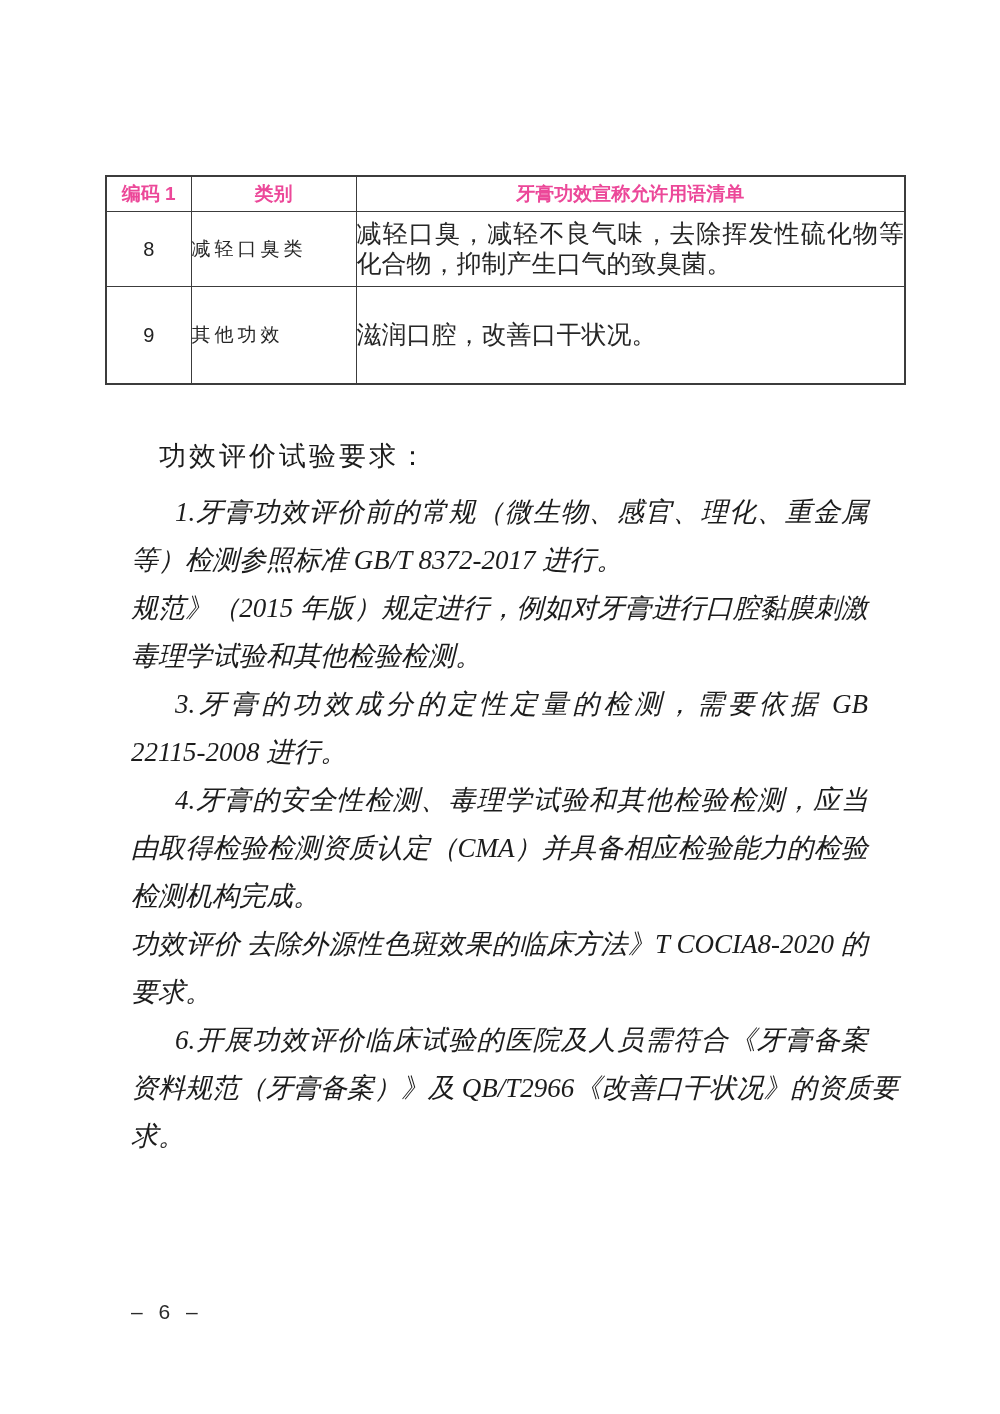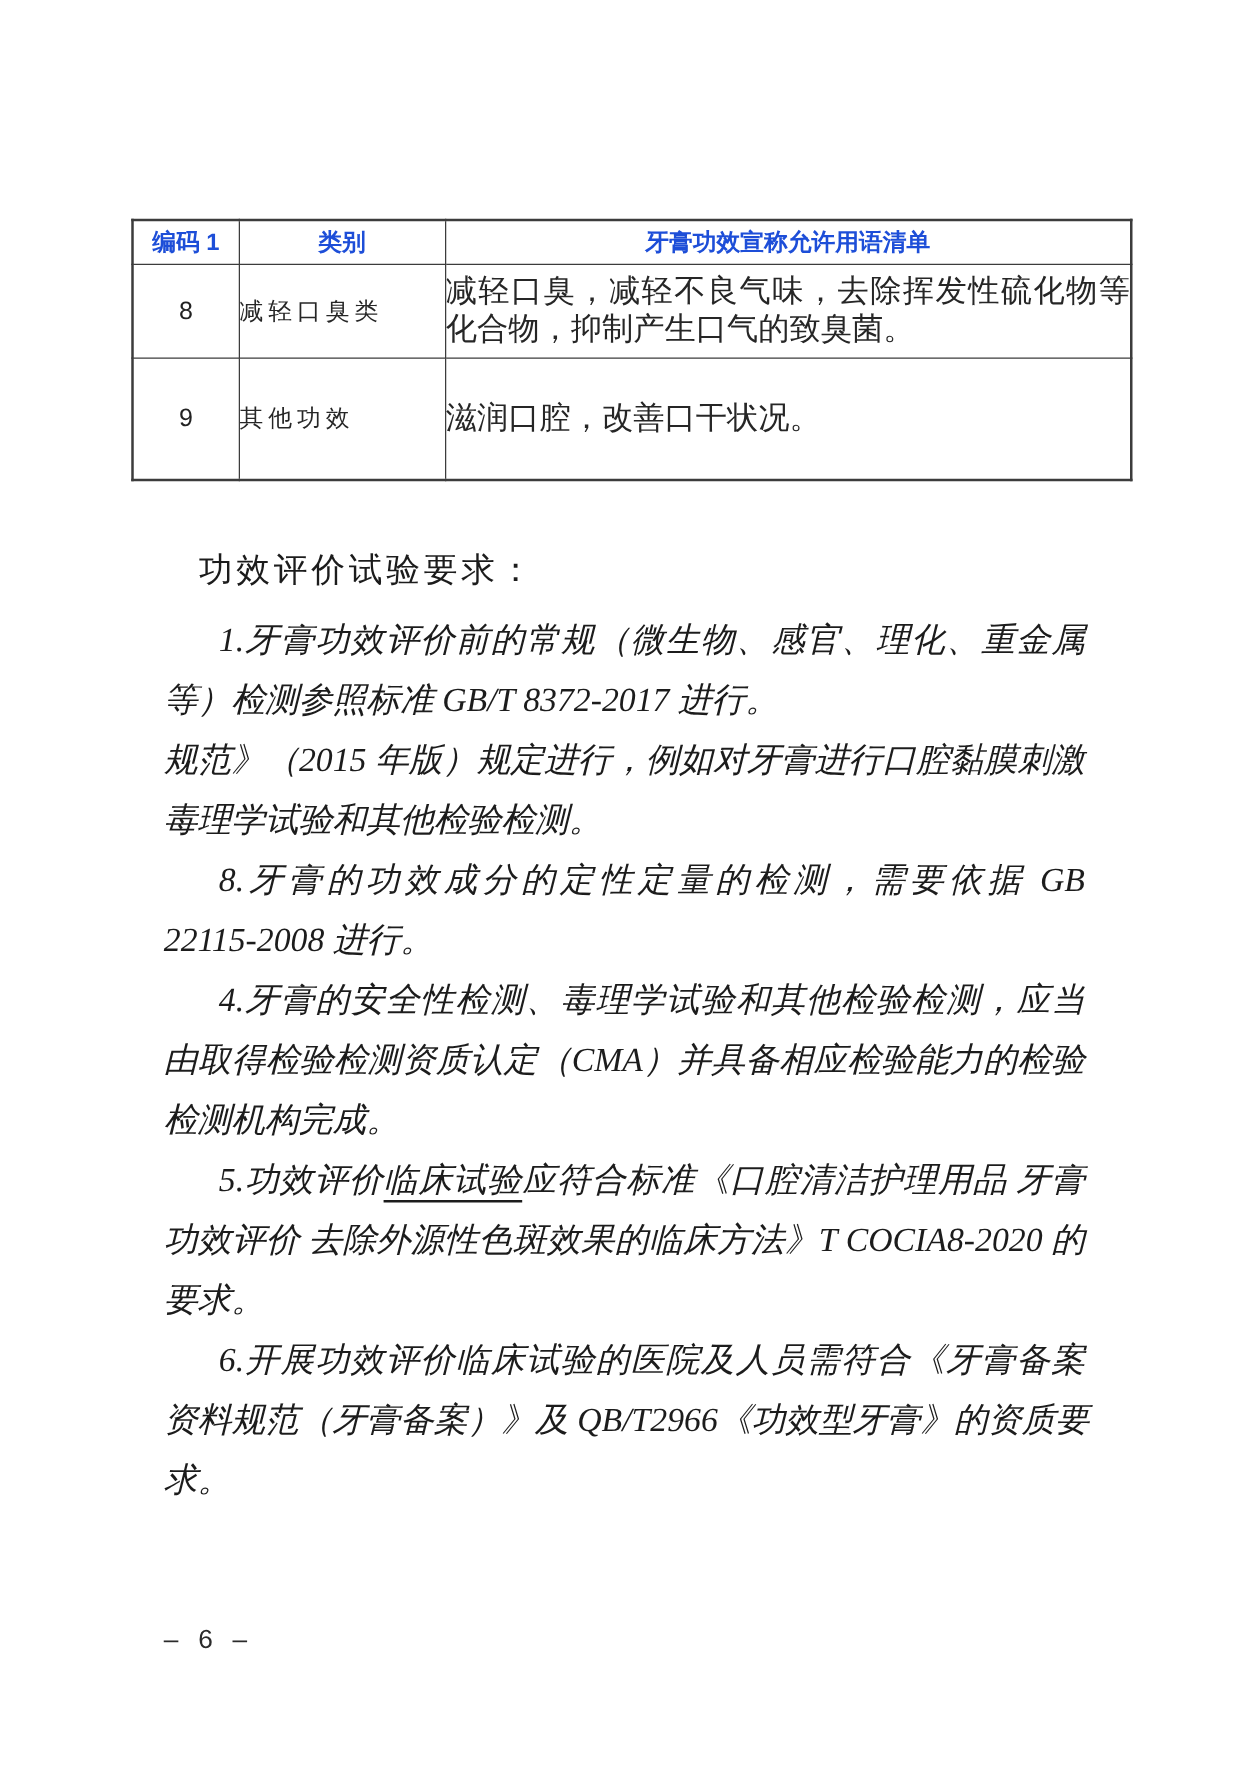--- a/index.html
+++ b/index.html
@@ -23,21 +23,21 @@
   .claims-table col.c3{width:549px;}
   .claims-table th,.claims-table td{
     border:1px solid #3c3c3c;
     padding:0;
     vertical-align:middle;
   }
   .claims-table{border:2px solid #3c3c3c;}
   .claims-table thead th{
     height:34px;
     font-family:"Liberation Sans","DejaVu Sans",sans-serif;
-    font-weight:bold;font-size:19px;text-align:center;color:#1d4ed8;
+    font-weight:bold;font-size:19px;text-align:center;color:#ec4899;
   }
   .row-8 td{height:74px;}
   .row-9 td{height:96px;}
   .code-cell{
     text-align:center;
     font-family:"Liberation Sans","DejaVu Sans",sans-serif;
     font-size:20px;color:#222;
   }
   .category-cell{
     padding-left:14px;letter-spacing:4px;font-size:19px;
@@ -125,51 +125,48 @@
     </div>
 
     <div class="line">
       <span>规范》（2015 年版）规定进行，例如对牙膏进行口腔黏膜刺激</span>
     </div>
     <div class="line end">
       <span>毒理学试验和其他检验检测。</span>
     </div>
 
     <div class="line first">
-      <span>8.牙膏的功效成分的定性定量的检测，需要依据 GB</span>
+      <span>3.牙膏的功效成分的定性定量的检测，需要依据 GB</span>
     </div>
     <div class="line end">
       <span>22115-2008 进行。</span>
     </div>
 
     <div class="line first">
       <span>4.牙膏的安全性检测、毒理学试验和其他检验检测，应当</span>
     </div>
     <div class="line">
       <span>由取得检验检测资质认定（CMA）并具备相应检验能力的检验</span>
     </div>
     <div class="line end">
       <span>检测机构完成。</span>
     </div>
 
-    <div class="line first">
-      <span>5.功效评价</span><span class="ul">临床试验</span><span>应符合标准《口腔清洁护理用品 牙膏</span>
-    </div>
     <div class="line">
       <span>功效评价 去除外源性色斑效果的临床方法》T COCIA8-2020 的</span>
     </div>
     <div class="line end">
       <span>要求。</span>
     </div>
 
     <div class="line first">
       <span>6.开展功效评价临床试验的医院及人员需符合《牙膏备案</span>
     </div>
     <div class="line">
-      <span>资料规范（牙膏备案）》及 </span><span class="latin-serif">QB/T2966</span><span class="song">《功效型牙膏》</span><span>的资质要</span>
+      <span>资料规范（牙膏备案）》及 </span><span class="latin-serif">QB/T2966</span><span class="song">《改善口干状况》</span><span>的资质要</span>
     </div>
     <div class="line end">
       <span>求。</span>
     </div>
   </div>
 
   <div class="page-number">– 6 –</div>
 
 </div>
 

